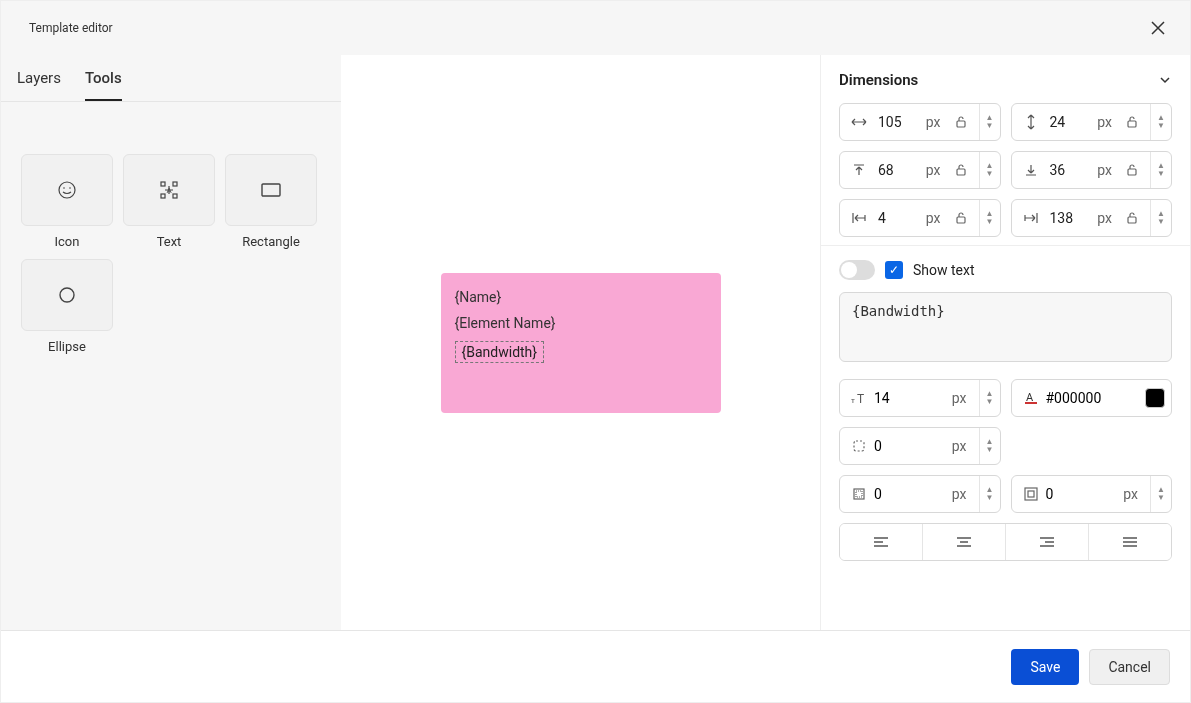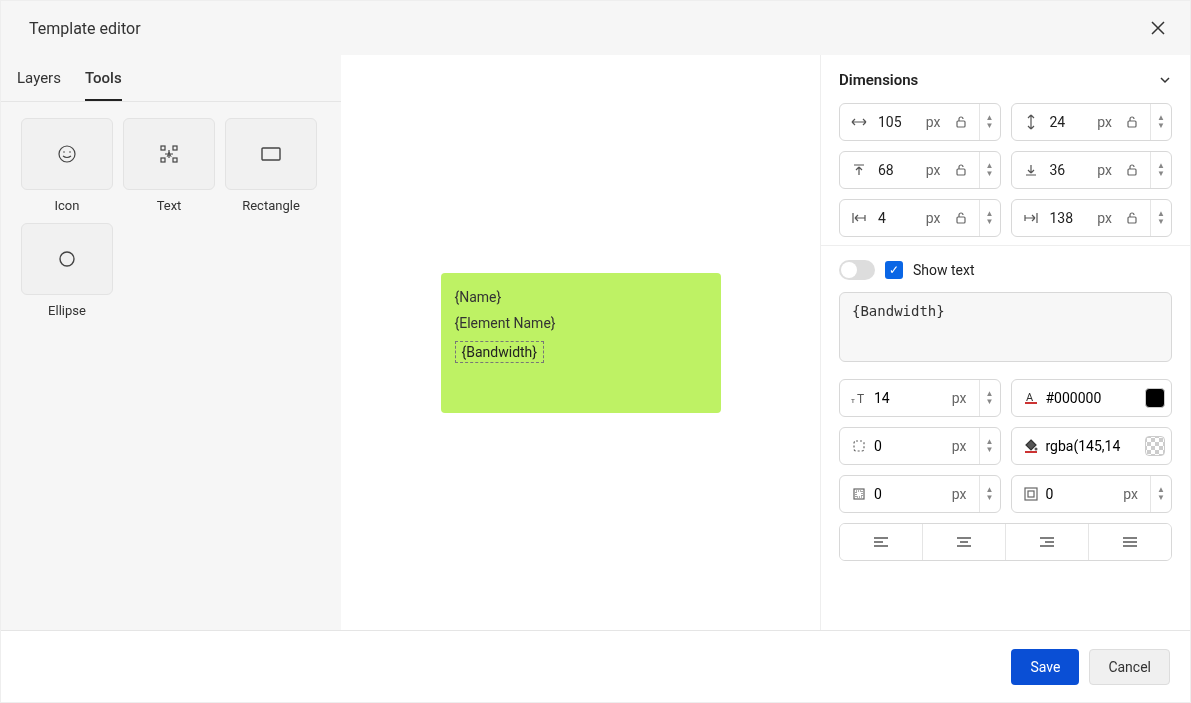--- a/index.html
+++ b/index.html
@@ -1,31 +1,31 @@
 <!DOCTYPE html>
 <html><head>
 <meta charset="utf-8">
 <style>
   * { box-sizing: border-box; }
   html, body { margin:0; padding:0; height:100%; font-family: -apple-system, BlinkMacSystemFont, "Segoe UI", Roboto, Helvetica, Arial, sans-serif; font-size:14px; color:#222; background:#fff; }
   .app { width:1191px; height:703px; display:flex; flex-direction:column; background:#f6f6f6; position:relative; overflow:hidden; border:1px solid #eee;}
   .header { height:54px; display:flex; align-items:center; justify-content:space-between; padding:0 16px 0 28px; background:#f6f6f6;}
-  .header-title { font-size:16px; color:#333; }
+  .header-title { font-size:12px; color:#333; }
   .close-btn { width:32px; height:32px; display:flex; align-items:center; justify-content:center; cursor:pointer; border-radius:4px; }
   .body { flex:1; display:flex; overflow:hidden; }
-  .sidebar { width:340px; background:#f6f6f6; display:flex; flex-direction:column;}
+  .sidebar { width:340px; background:#f6f6f6; display:flex; flex-direction:column;gap:36px;}
   .tabs { display:flex; gap:24px; padding:0 16px; border-bottom:1px solid #e5e5e5;}
   .tab { padding:14px 0 12px; font-size:15px; cursor:pointer; color:#333; }
   .tab.active { border-bottom:2px solid #222; font-weight:500;}
   .tool-grid { display:flex; flex-wrap:wrap; gap:10px; padding:16px 20px; }
   .tool { width:92px; display:flex; flex-direction:column; align-items:center; gap:8px; cursor:pointer;}
   .tool-box { width:92px; height:72px; background:#f1f1f1; border:1px solid #e3e3e3; border-radius:6px; display:flex; align-items:center; justify-content:center;}
   .tool-label { font-size:13px; color:#333;}
   .canvas-area { flex:1; background:#fff; display:flex; align-items:flex-start; justify-content:center; padding-top:218px; }
-  .canvas-shape { width:280px; height:140px; background:#bef264; border-radius:4px; padding:16px 14px; position:relative;}
+  .canvas-shape { width:280px; height:140px; background:#f9a8d4; border-radius:4px; padding:16px 14px; position:relative;}
   .field-text { font-size:14px; color:#333; margin-bottom:10px;}
   .selected-box { display:inline-block; border:1px dashed #777; padding:2px 6px; font-size:14px;}
   .right-panel { width:370px; background:#fff; border-left:1px solid #eee; overflow-y:auto;}
   .panel-section { padding:16px 18px 8px; border-bottom:1px solid #eee;}
   .panel-header { display:flex; justify-content:space-between; align-items:center; font-size:15px; font-weight:600; color:#222; margin-bottom:14px;}
   .dim-grid { display:grid; grid-template-columns:1fr 1fr; gap:10px;}
   .dim-input { display:flex; align-items:center; border:1px solid #d8d8d8; border-radius:6px; background:#fff; height:38px; padding:0 6px 0 10px; gap:6px;}
   .dim-icon { width:18px; display:flex; justify-content:center; color:#555; font-size:13px;}
   .dim-val { flex:1; font-size:14px; color:#222; text-align:left; padding-left:4px;}
   .dim-unit { font-size:14px; color:#666; margin-right:6px;}
@@ -310,31 +310,20 @@
                 </svg>
               </span>
             <span class="prop-val">0</span>
             <span class="dim-unit">px</span>
             <span class="stepper">
                 <span>▲</span>
                 <span>▼</span>
               </span>
           </div>
 
-          <div class="prop-input">
-            <span class="prop-icon">
-                <svg width="14" height="14" viewBox="0 0 14 14" fill="none" stroke="#333" stroke-width="1.2">
-                  <path d="M7 1 L12 6 L7 11 L2 6 Z" fill="#555"></path>
-                  <circle cx="12" cy="10" r="1.5" fill="#555" stroke="none"></circle>
-                  <rect x="1" y="12" width="12" height="2" fill="#c33" stroke="none"></rect>
-                </svg>
-              </span>
-            <span class="prop-val" style="white-space:nowrap; overflow:hidden;">rgba(145,14</span>
-            <span class="swatch trans"></span>
-          </div>
         </div>
 
         <div class="prop-row">
 
           <div class="prop-input">
             <span class="prop-icon">
                 <svg width="14" height="14" viewBox="0 0 14 14" fill="none" stroke="#666" stroke-width="1.2">
                   <rect x="2" y="2" width="10" height="10"></rect>
                   <rect x="4" y="4" width="6" height="6" stroke-dasharray="1 1"></rect>
                 </svg>

